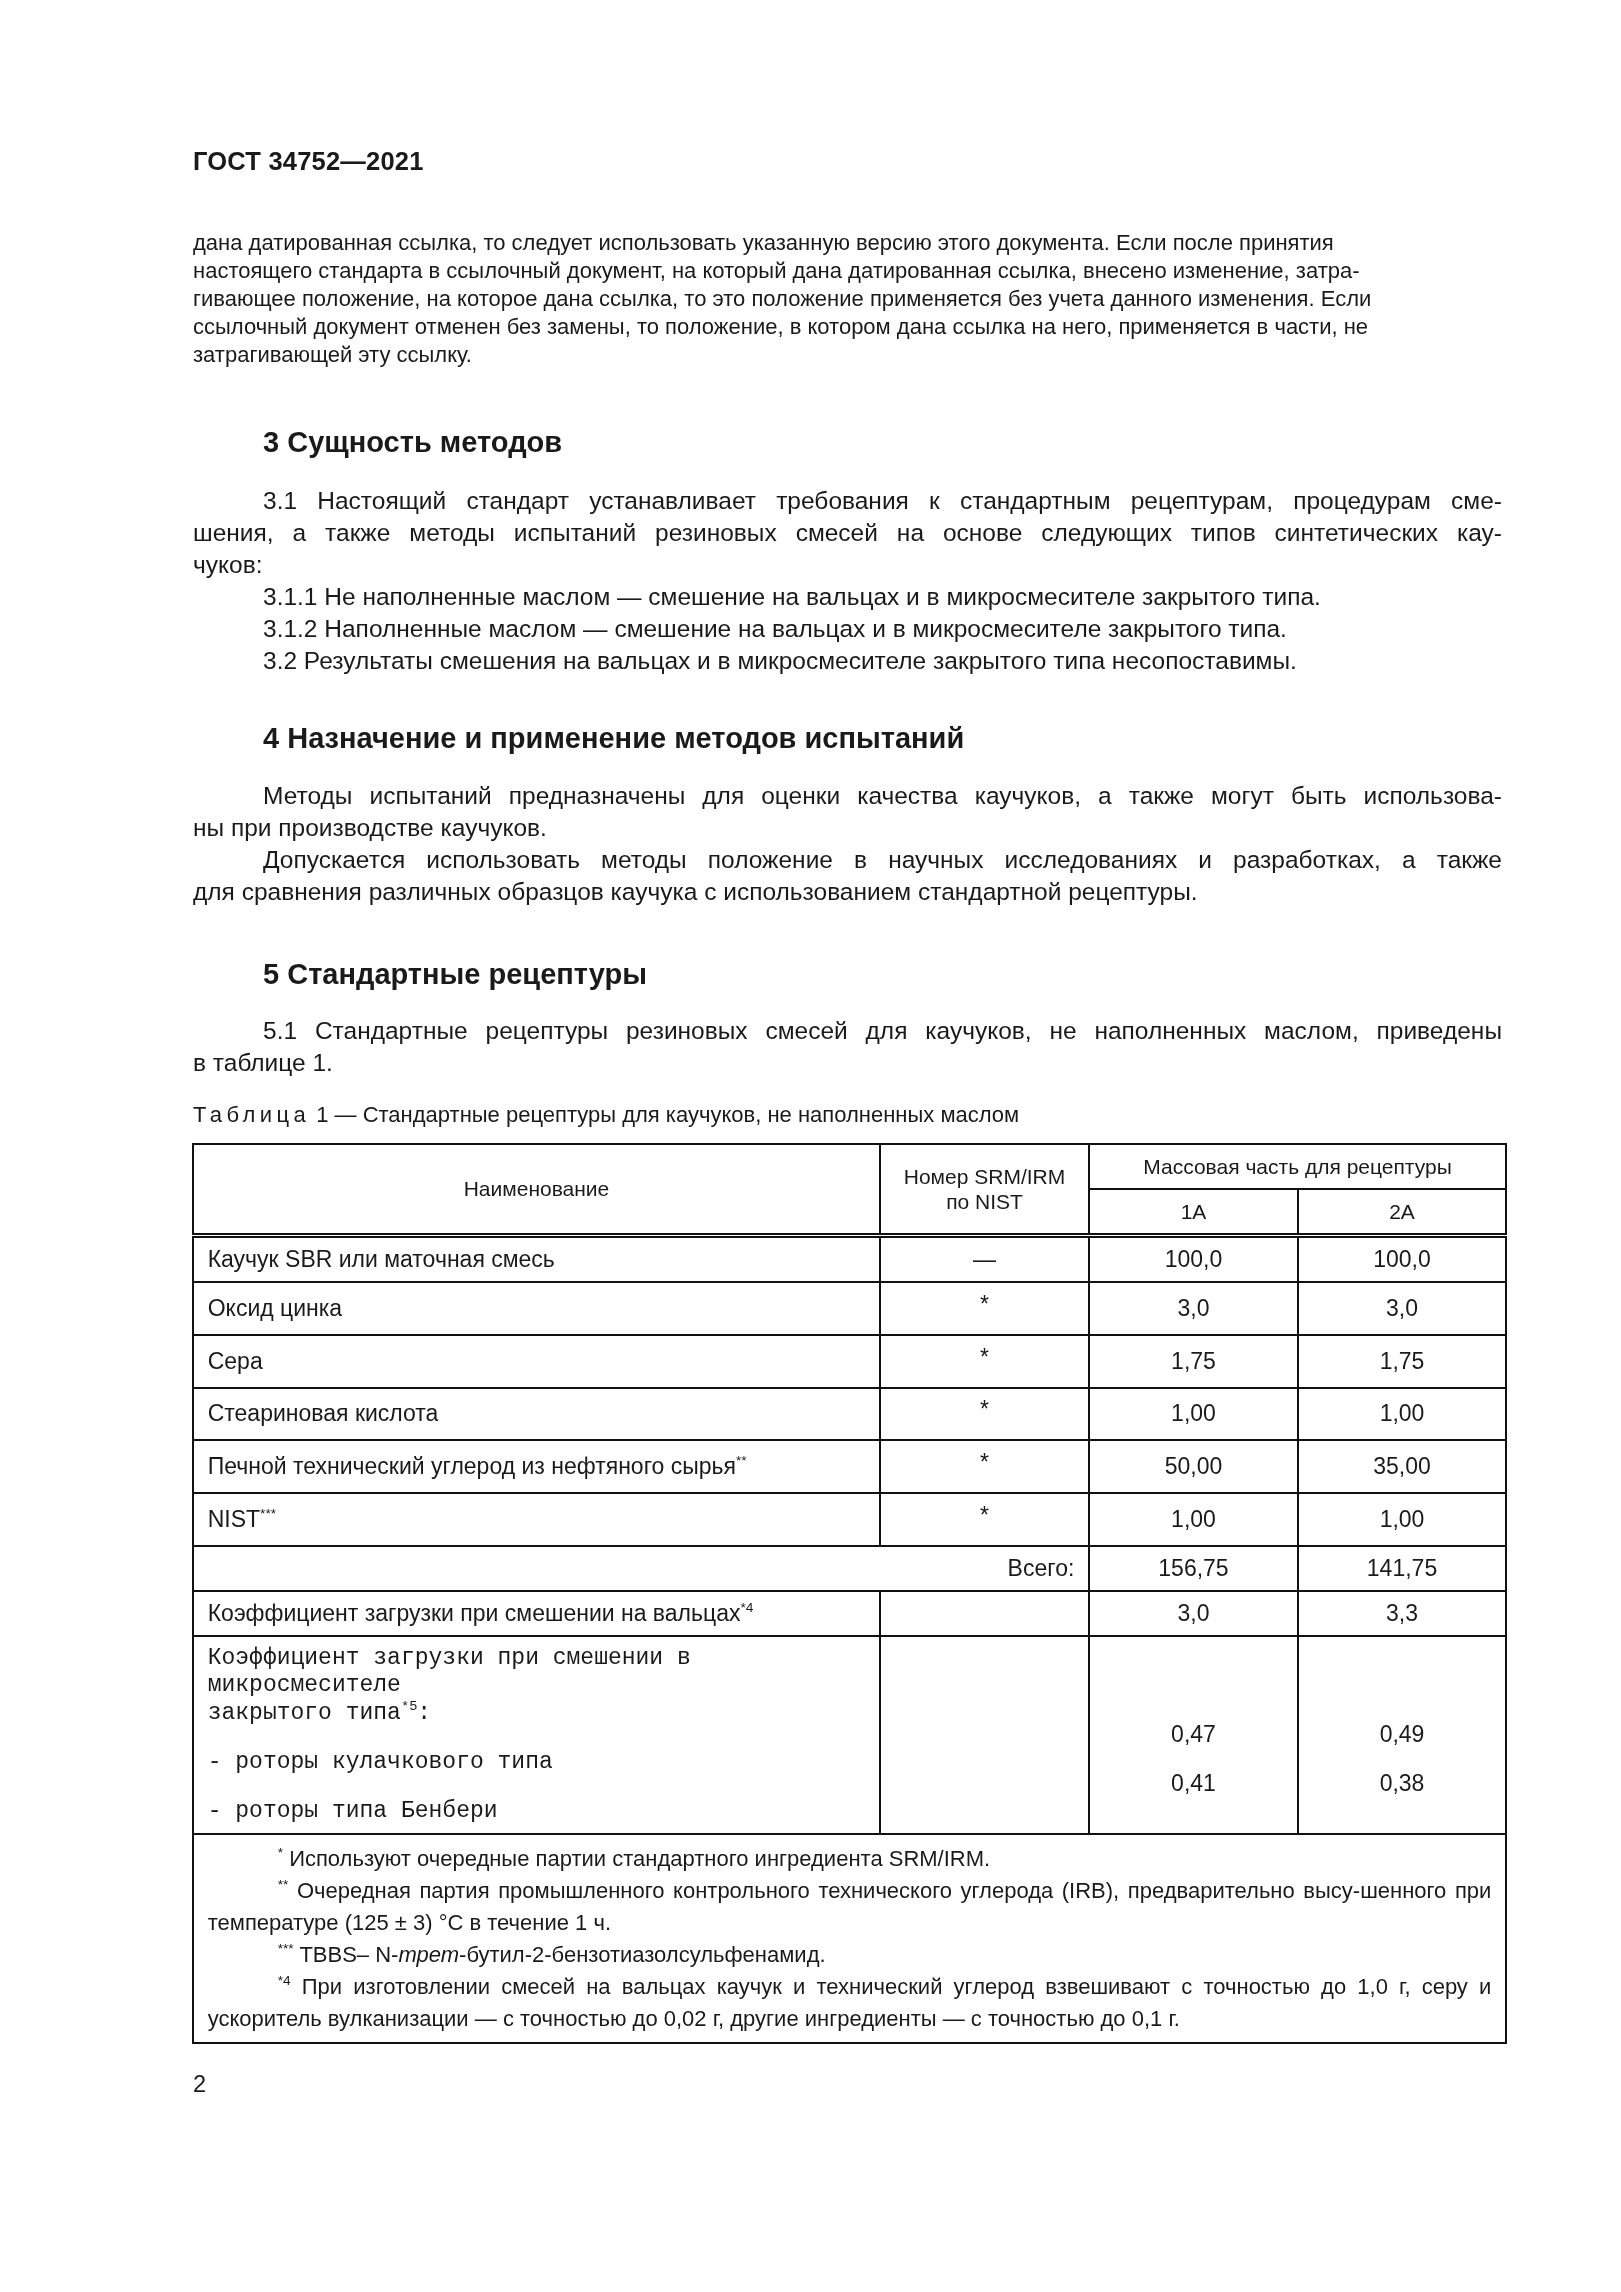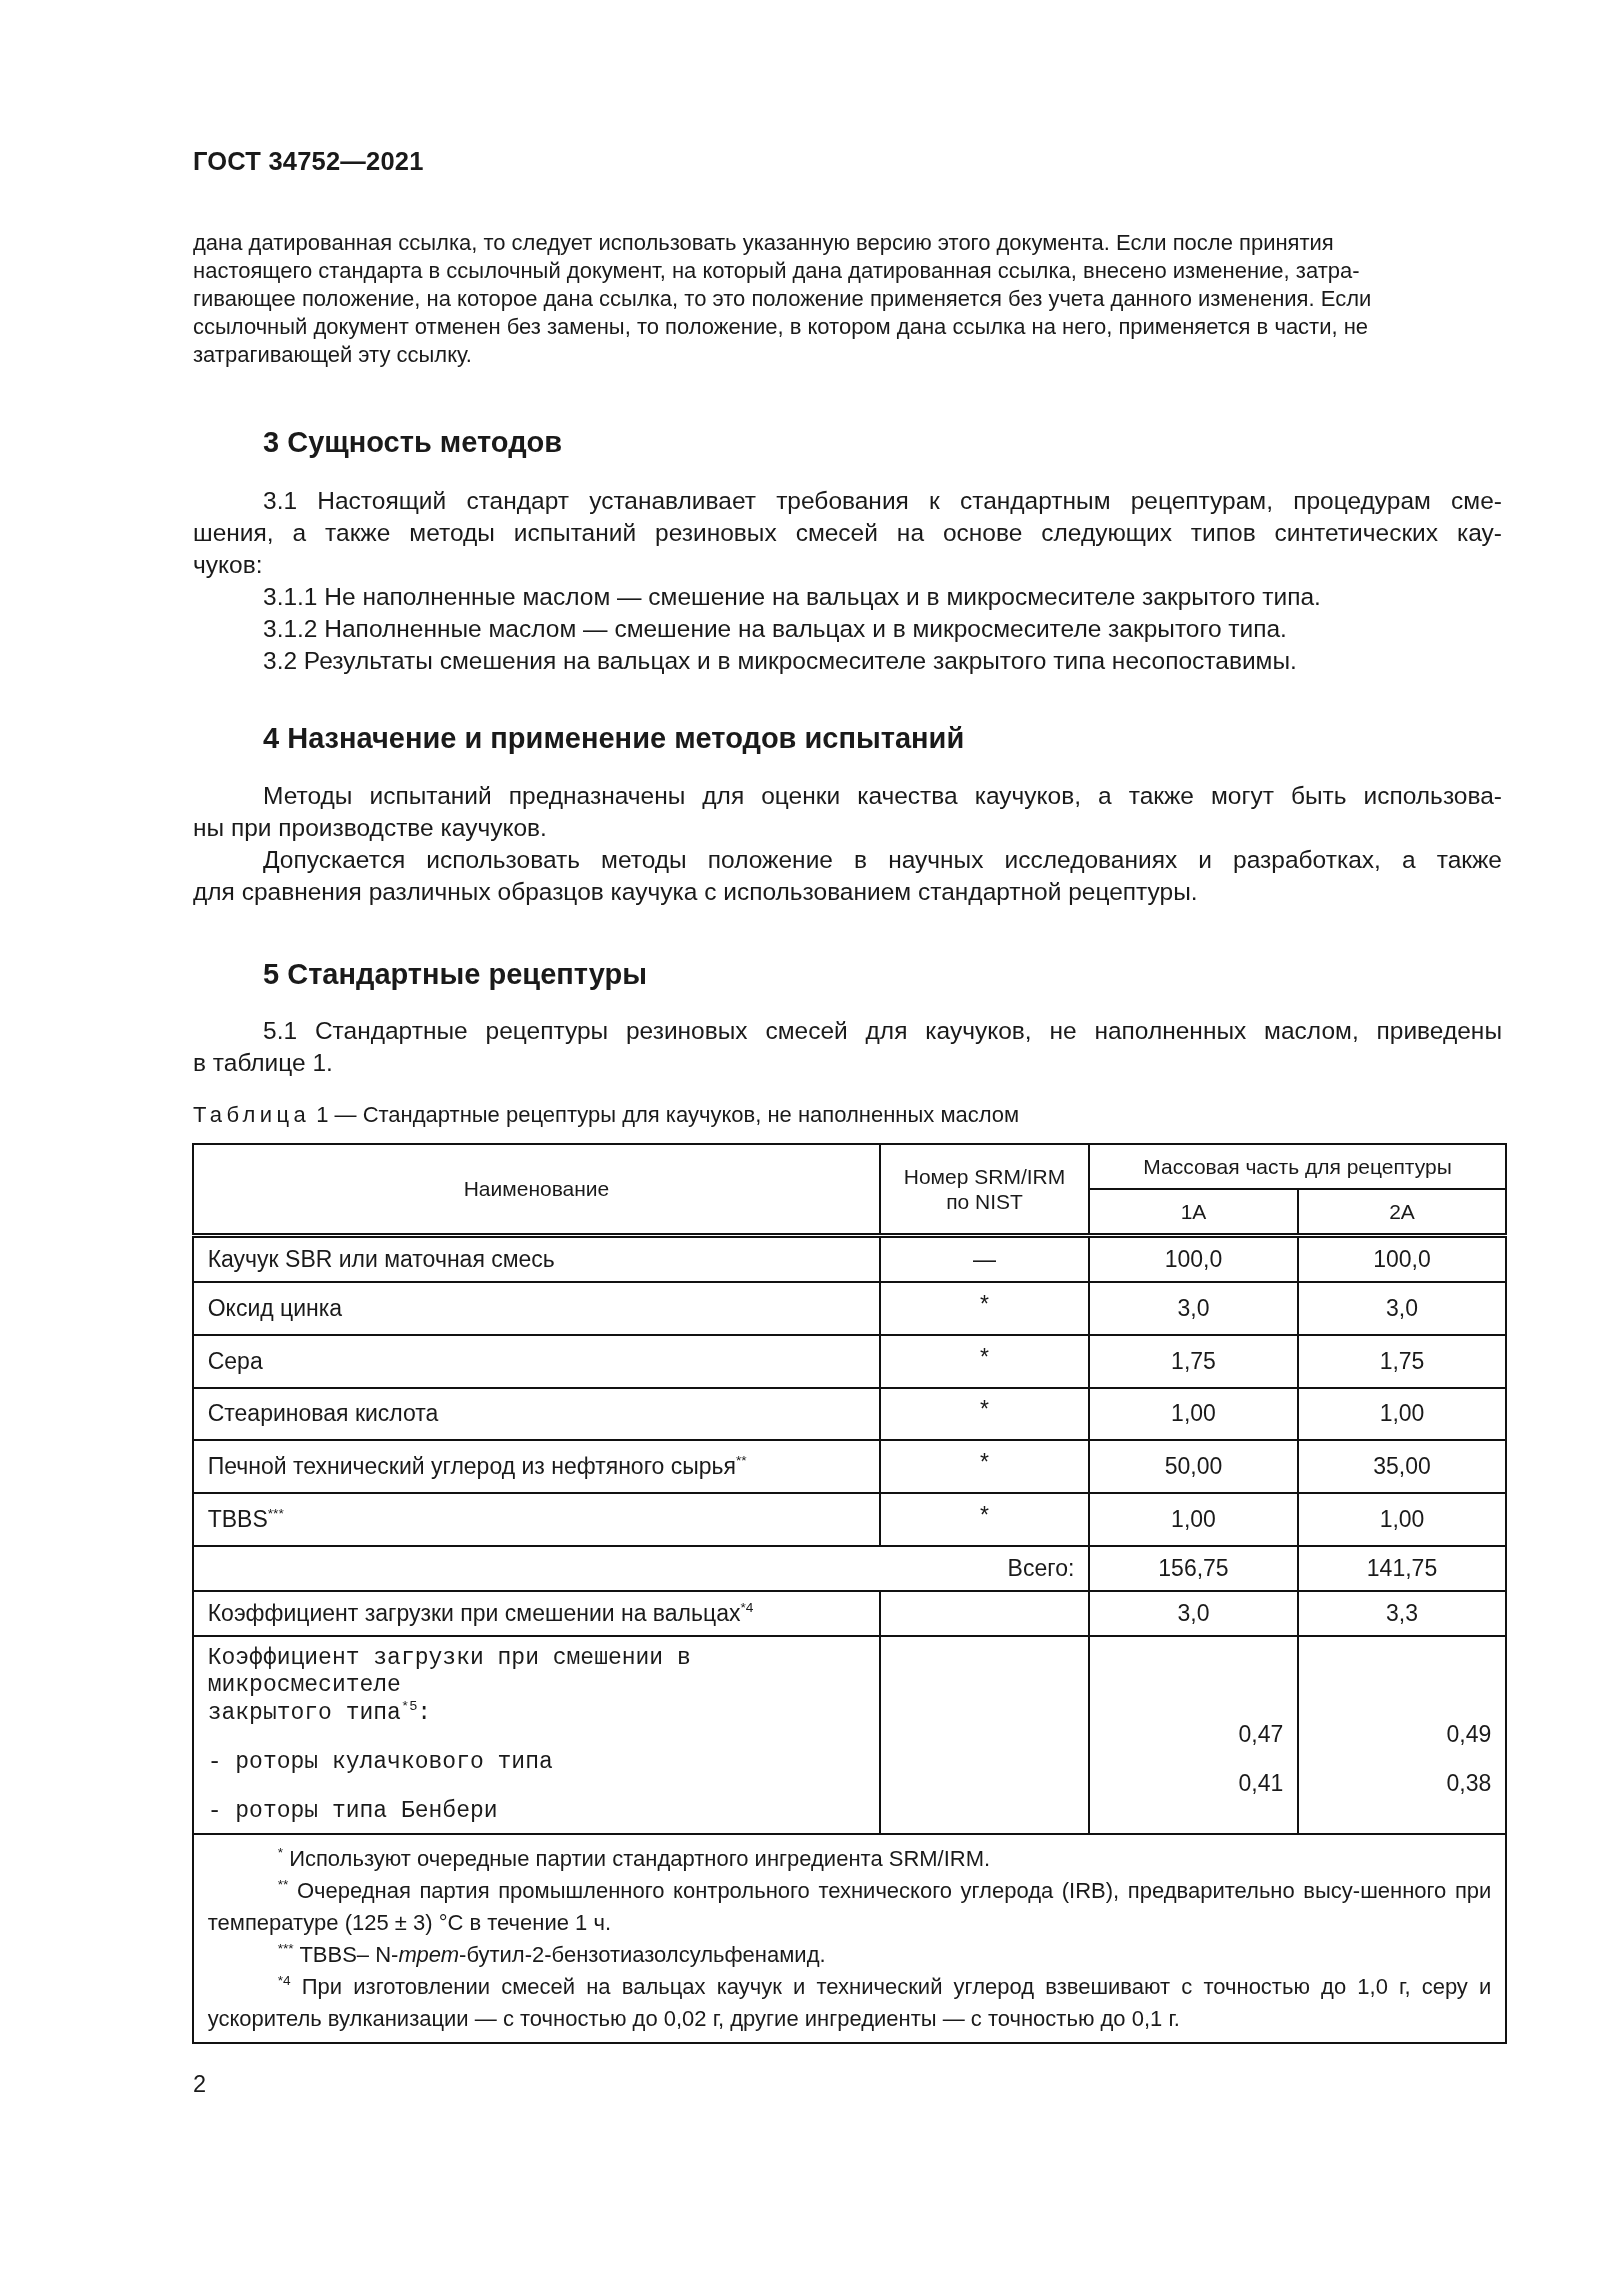--- a/index.html
+++ b/index.html
@@ -27,21 +27,21 @@
   .num { text-align: center; }
   .star { text-align: center; vertical-align: top; padding-top: 7.8px; }
   .header-row1 td, .header-row1 th { height: 43px; }
   .header-row2 th { height: 43px; }
   .after-dbl td { border-top: 5.9px double #111; }
   .row td { height: 43px; }
   sup { font-size: 13.7px; vertical-align: 8.8px; line-height: 0; }
   .total-label { text-align: right; padding-right: 13.7px; }
   .multi td { vertical-align: top; }
   .multi .name-col div { line-height: 27.4px; font-family: Liberation Mono, monospace; }
-  .multi .val-col div { text-align: right; line-height: 27.4px; }
+  .multi .val-col div { text-align: center; line-height: 27.4px; }
   .foot-cell { padding: 7.8px 13.7px 7.8px 13.7px; font-size: 22px; line-height: 32px; }
   .foot-cell p { margin: 0; text-align: justify; text-indent: 70px; }
   .page-number { left: 193px; top: 2071px; font-size: 23.5px; }
 </style>
 </head>
 <body>
 
 <div class="abs doc-code">ГОСТ 34752—2021</div>
 
 <p class="para p-small" style="top:229px;">
@@ -129,21 +129,21 @@
       <td class="num">1,00</td>
       <td class="num">1,00</td>
     </tr>
     <tr class="row">
       <td><span>Печной технический углерод из нефтяного сырья</span><sup>**</sup></td>
       <td class="star">*</td>
       <td class="num">50,00</td>
       <td class="num">35,00</td>
     </tr>
     <tr class="row">
-      <td><span>TBBS</span><sup>***</sup></td>
+      <td><span>NIST</span><sup>***</sup></td>
       <td class="star">*</td>
       <td class="num">1,00</td>
       <td class="num">1,00</td>
     </tr>
     <tr class="row">
       <td colspan="2" class="total-label">Всего:</td>
       <td class="num">156,75</td>
       <td class="num">141,75</td>
     </tr>
     <tr class="row">

